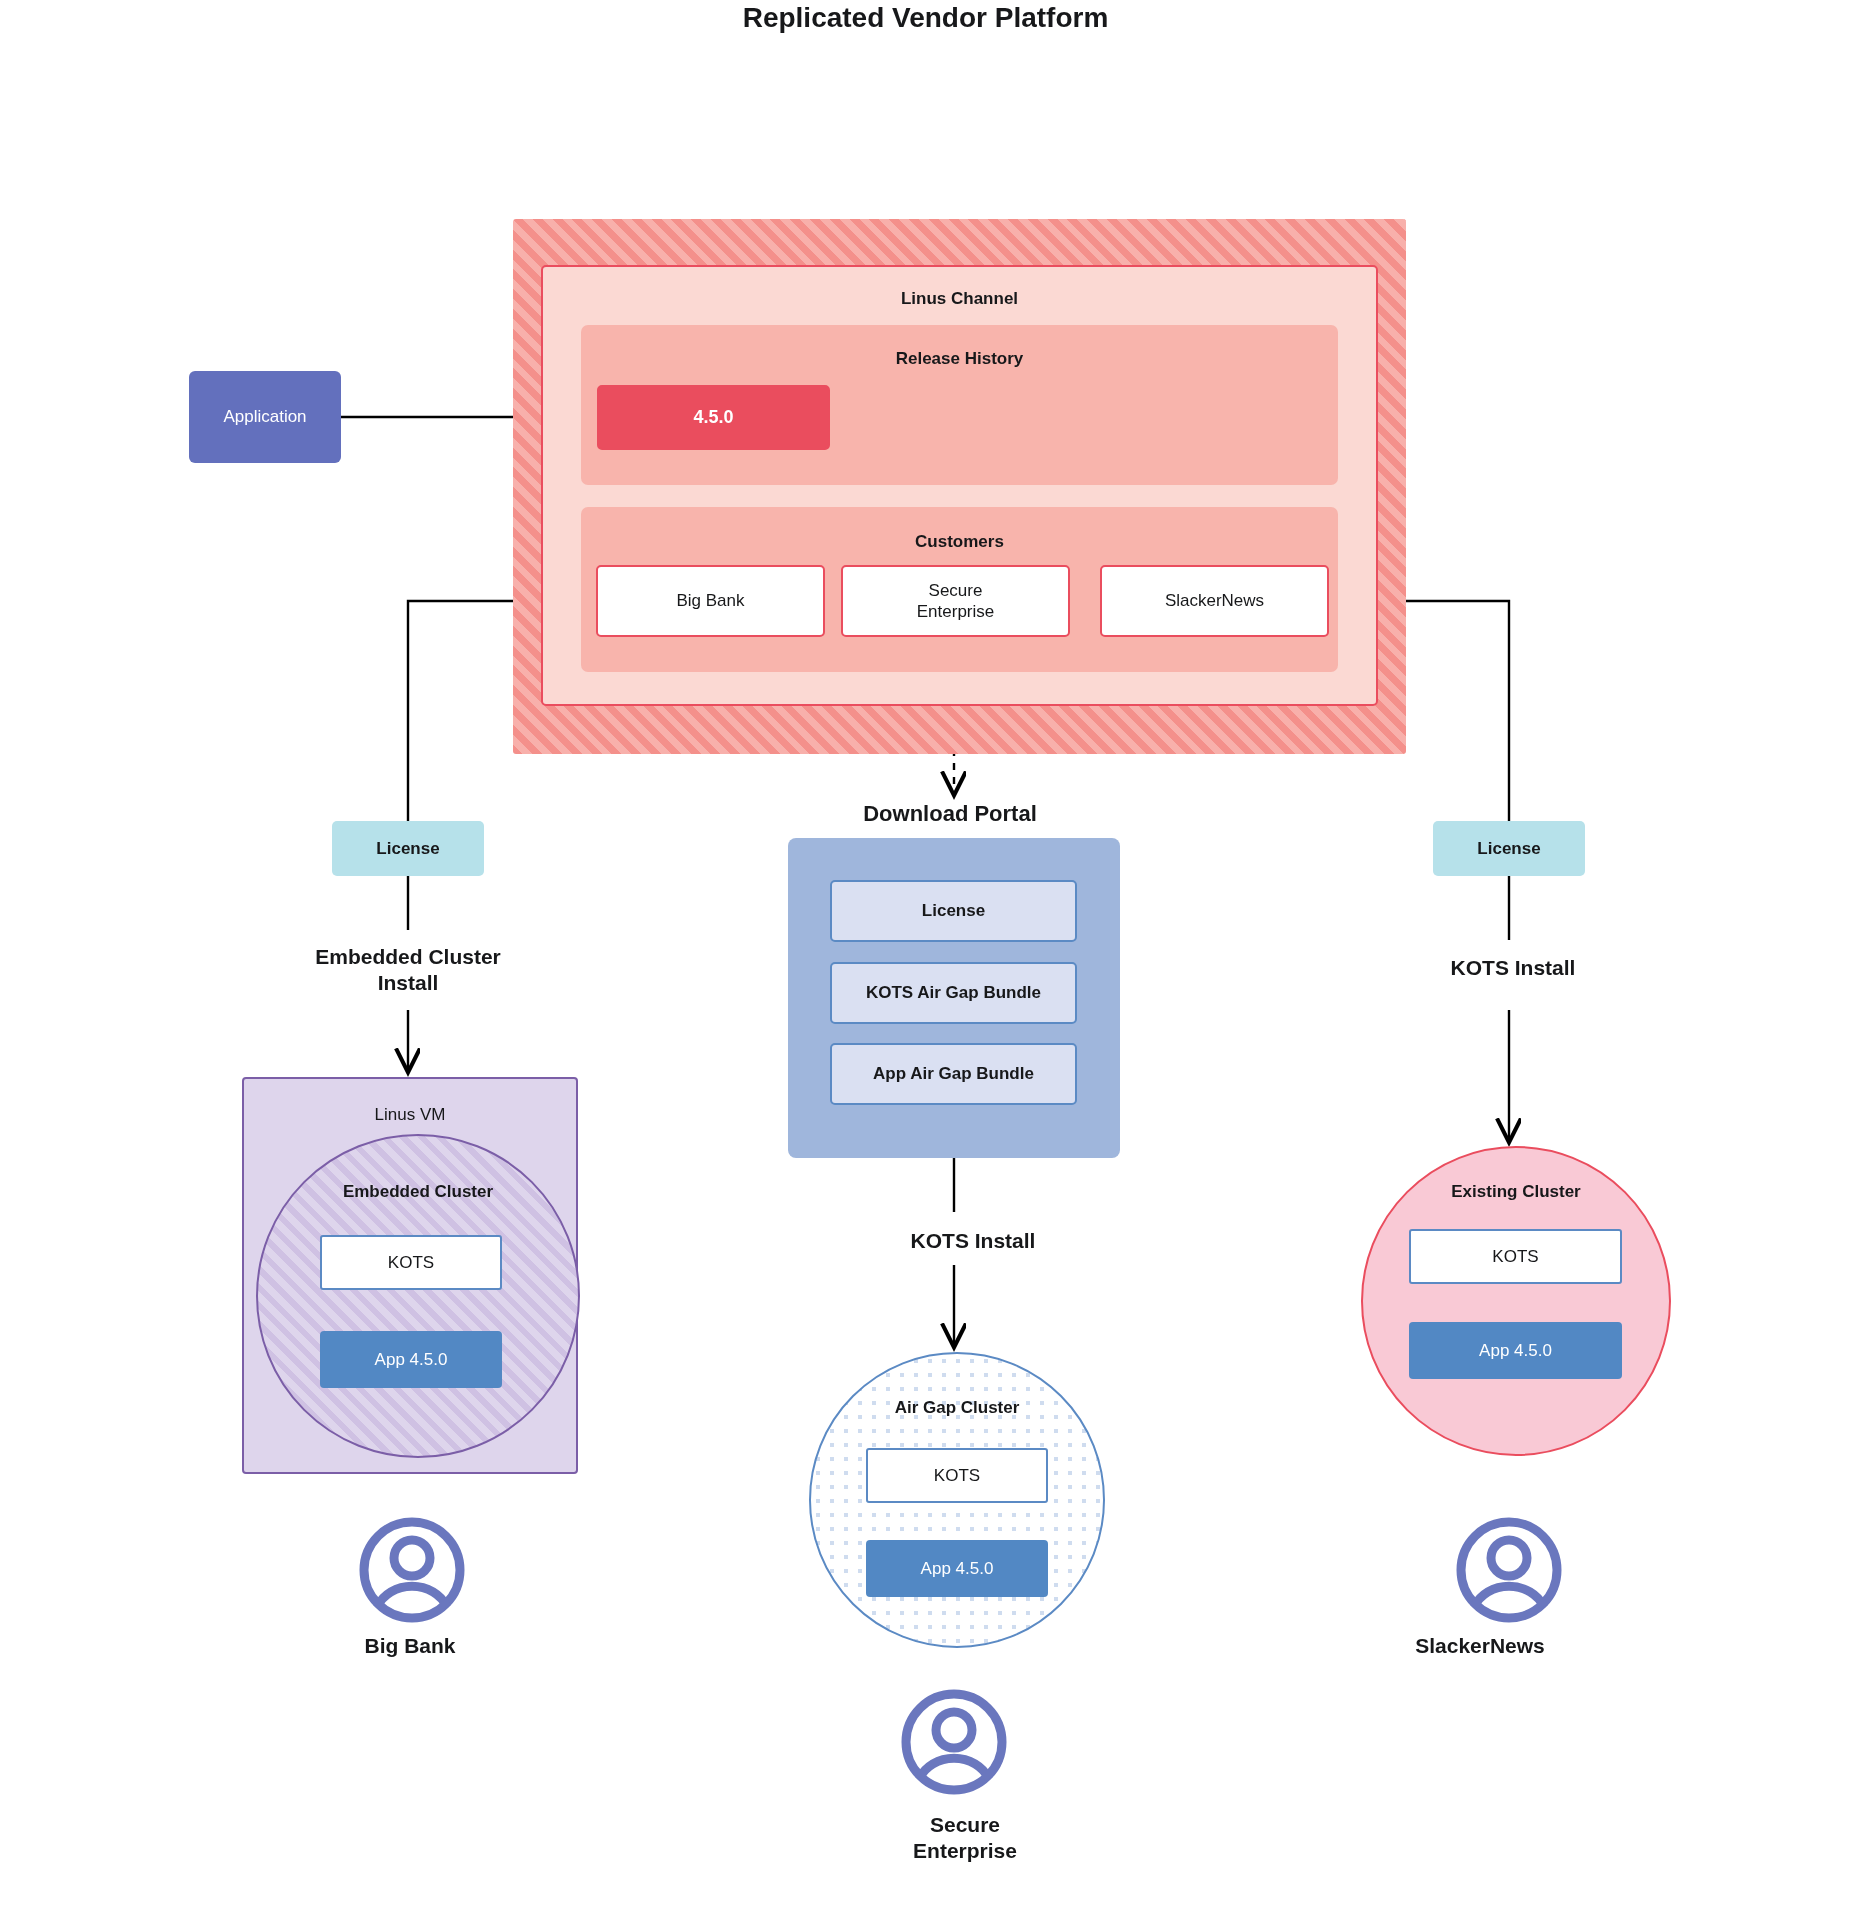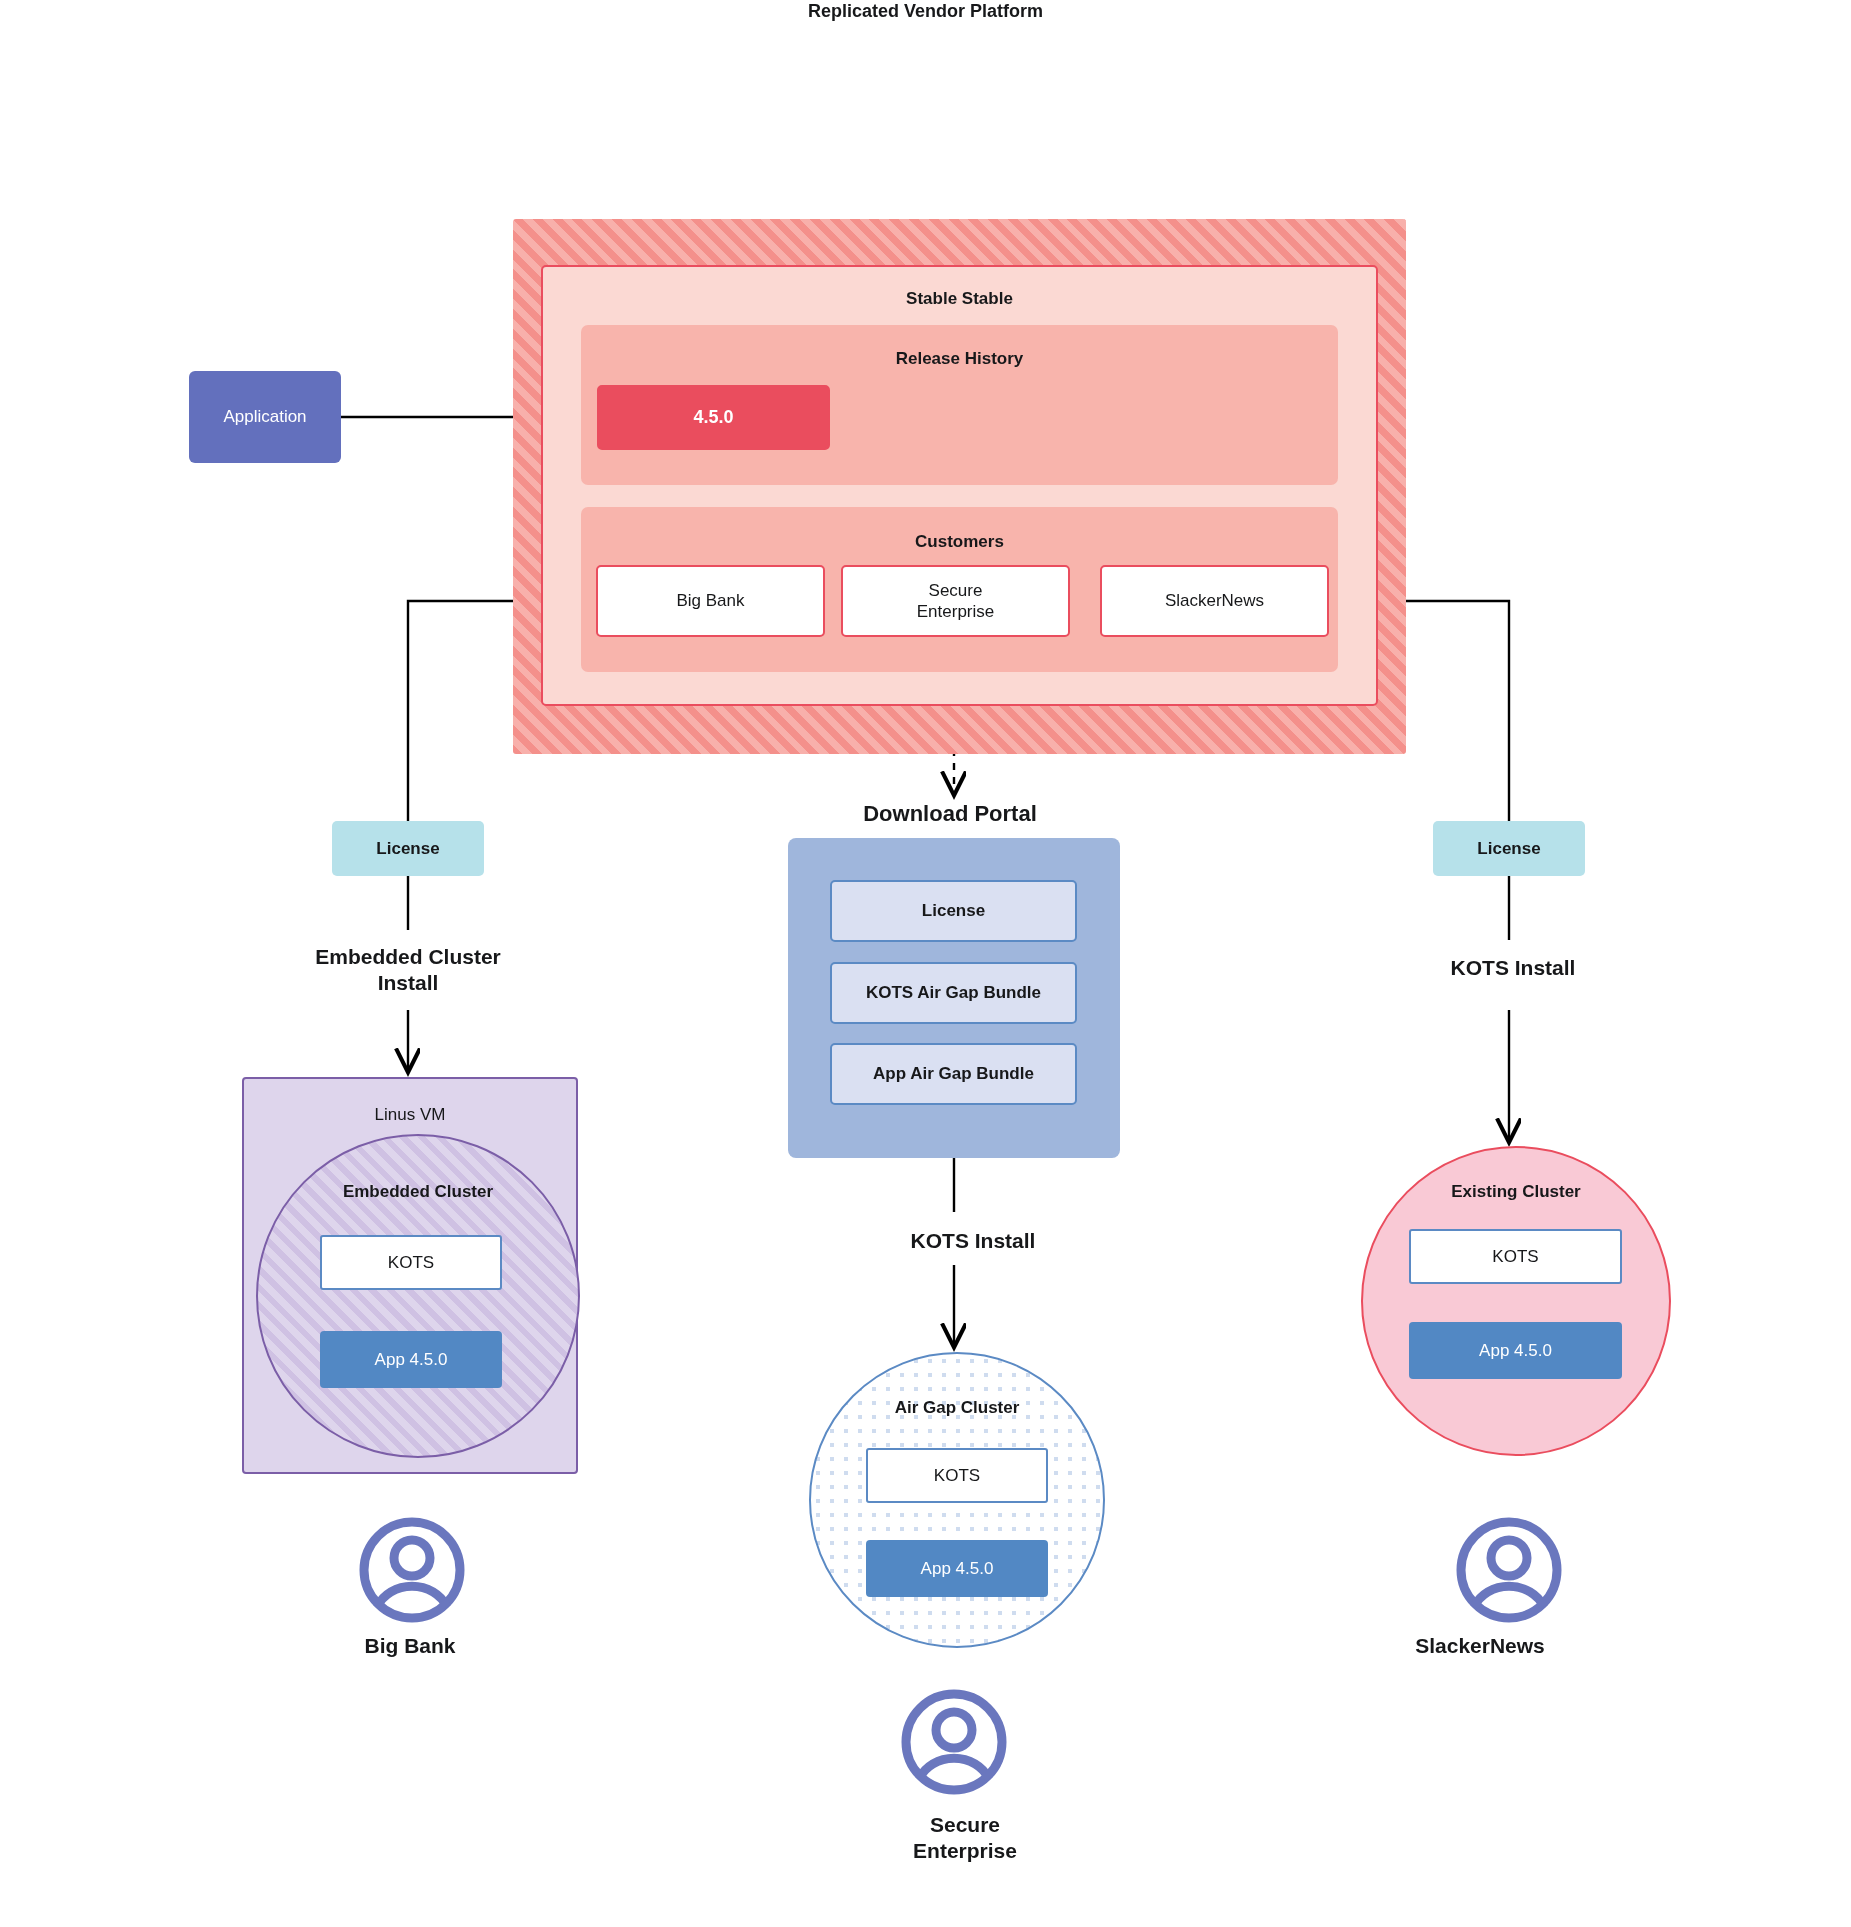--- a/index.html
+++ b/index.html
@@ -2,21 +2,21 @@
 <html><head>
 <meta charset="utf-8">
 <style>
   html,body{margin:0;padding:0;background:#ffffff;}
   body{font-family:"Liberation Sans",sans-serif;color:#17181a;}
   #stage{position:relative;width:1851px;height:1927px;background:#fff;overflow:hidden;}
   .abs{position:absolute;box-sizing:border-box;}
   .ctr{display:flex;align-items:center;justify-content:center;text-align:center;line-height:1.25;}
 
   
-  #platform-title{left:0;top:170;width:1851px;font-size:18px;font-weight:700;}
+  #platform-title{left:0;top:170;width:1851px;font-size:28px;font-weight:700;}
   #platform-band{
     left:513px;top:219px;width:893px;height:535px;
     background:
       repeating-linear-gradient(45deg,#f4908b 0 7px,#f8b0ab 7px 14px);
     border-radius:3px;
   }
   #stable-channel{
     left:541px;top:265px;width:837px;height:441px;
     background:#fbd9d3;border:2px solid #ea4d5e;border-radius:5px;
   }
@@ -142,21 +142,21 @@
     <path d="M1509,1010 L1509,1140" stroke="#000" stroke-width="2.4" fill="none" marker-end="url(#arw)"></path>
 
     <path d="M411,1292 L411,1324" stroke="#000" stroke-width="2.2" fill="none" stroke-dasharray="5 5" marker-end="url(#arw)"></path>
     <path d="M957,1505 L957,1533" stroke="#000" stroke-width="2.2" fill="none" stroke-dasharray="5 5" marker-end="url(#arw)"></path>
     <path d="M1515,1286 L1515,1315" stroke="#000" stroke-width="2.2" fill="none" stroke-dasharray="5 5" marker-end="url(#arw)"></path>
   </svg>
 
   <div class="abs ctr" id="platform-title">Replicated Vendor Platform</div>
   <div class="abs" id="platform-band"></div>
   <div class="abs" id="stable-channel"></div>
-  <div class="abs ctr" id="stable-channel-label">Stable Stable</div>
+  <div class="abs ctr" id="stable-channel-label">Linus Channel</div>
 
   <div class="abs" id="release-history"></div>
   <div class="abs ctr" id="release-history-label">Release History</div>
   <div class="abs ctr release-chip" id="release-chip-0">4.5.0</div>
 
   <div class="abs" id="customers"></div>
   <div class="abs ctr" id="customers-label">Customers</div>
   <div class="abs ctr customer-chip" id="customer-chip-0">Big Bank</div>
   <div class="abs ctr customer-chip" id="customer-chip-1">Secure<br>Enterprise</div>
   <div class="abs ctr customer-chip" id="customer-chip-2">SlackerNews</div>

